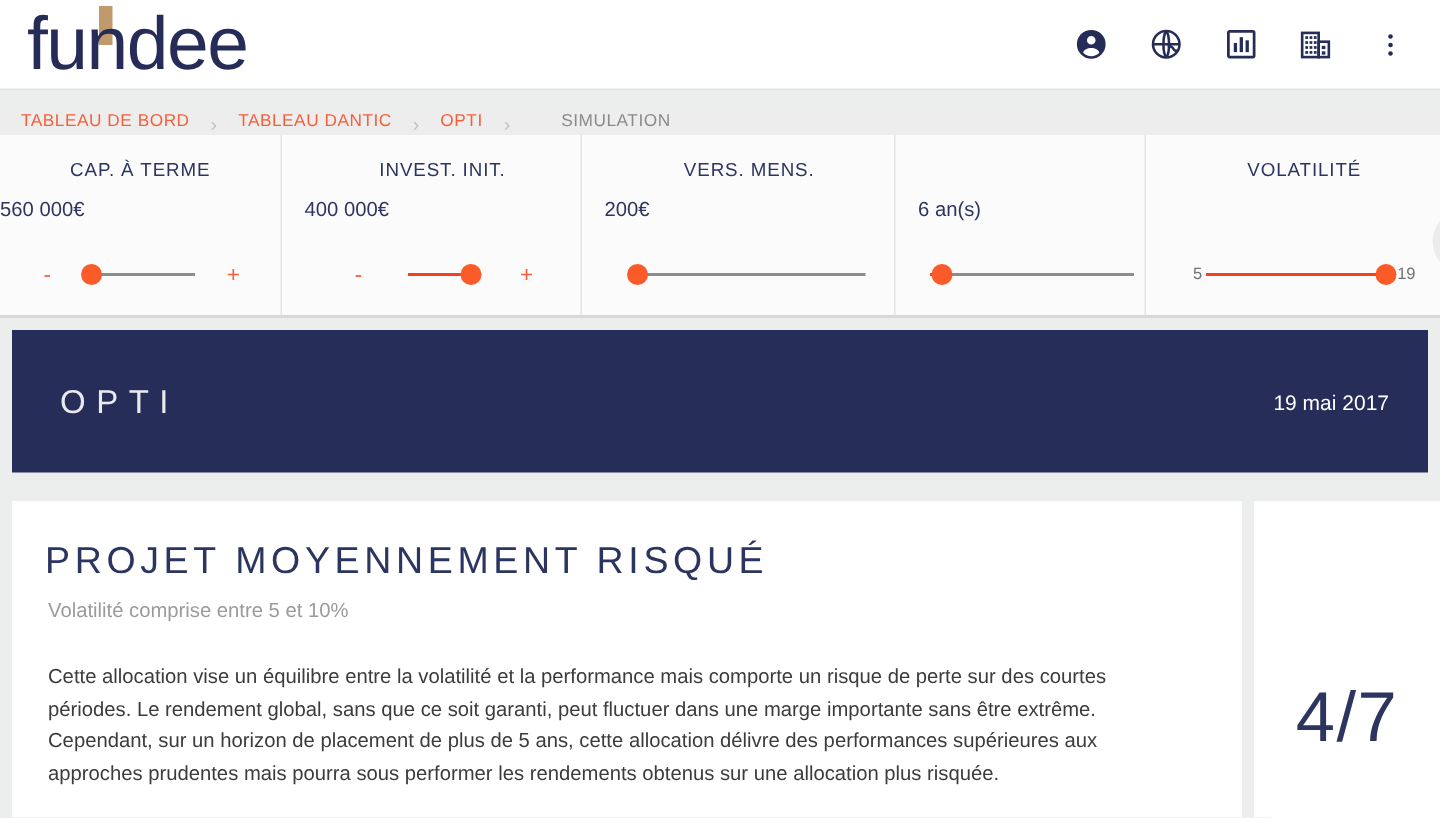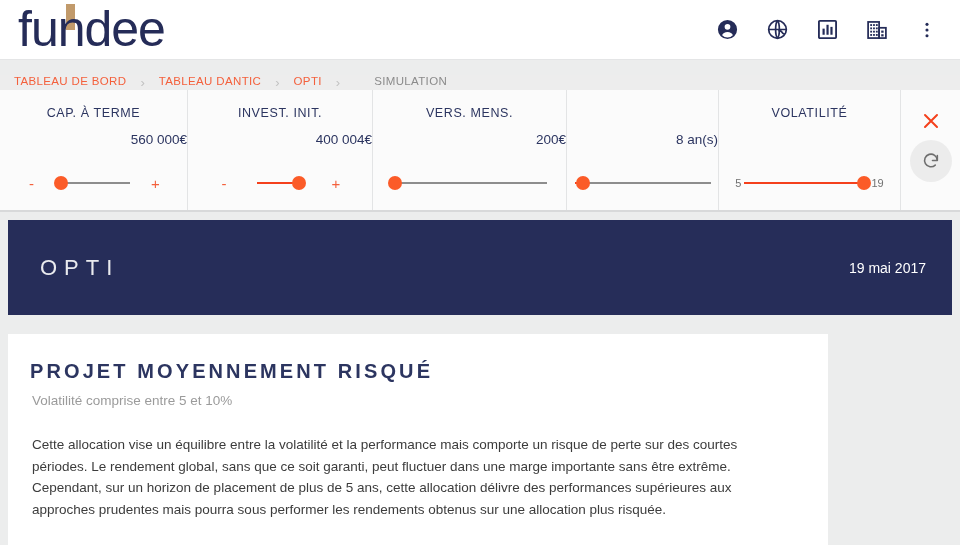--- a/index.html
+++ b/index.html
@@ -89,20 +89,21 @@
 
   
   .paramstrip {
     position: absolute;
     left: 0; top: 90px;
     width: 960px; height: 122px;
     background: #fbfbfb;
     border-bottom: 2px solid #d8d9da;
     box-sizing: border-box;
     display: flex;
+    gap: 15px;
   }
   .pcard {
     position: relative;
     height: 120px;
     box-sizing: border-box;
     border-right: 1px solid #e3e4e5;
     background: #fbfbfb;
     flex: 0 0 auto;
   }
   .pcard .plabel {
@@ -111,21 +112,21 @@
     top: 16px;
     text-align: center;
     font-size: 12.5px;
     letter-spacing: 0.6px;
     color: #2c3560;
   }
   .pcard .pvalue {
     position: absolute;
     left: 0; right: 0;
     top: 42px;
-    text-align: right;
+    text-align: left;
     font-size: 13.5px;
     color: #2c3560;
   }
   .slider-row {
     position: absolute;
     left: 0; right: 0;
     top: 78px;
     height: 30px;
     display: flex;
     align-items: center;
@@ -229,22 +230,22 @@
     position: absolute;
     left: 8px; top: 334px;
     width: 820px;
     height: 211px;
     background: #ffffff;
     box-sizing: border-box;
     padding: 26px 30px 0 22px;
   }
   .content h1 {
     margin: 0;
-    font-size: 20px;
-    font-weight: 700;
+    font-size: 25px;
+    font-weight: 400;
     letter-spacing: 3.1px;
     color: #2c3560;
     white-space: nowrap;
   }
   .content .subtitle {
     margin: 10px 0 0 2px;
     font-size: 13.5px;
     color: #9b9b9b;
   }
   .content .para {
@@ -366,21 +367,21 @@
         <div class="slider" style="width:72px;margin:0 17px">
           <div class="track"></div>
           <div class="thumb" style="left:-4px"></div>
         </div>
         <span class="step-btn">+</span>
       </div>
     </div>
 
     <div class="pcard" style="width:185px">
       <div class="plabel">INVEST. INIT.</div>
-      <div class="pvalue">400 004€</div>
+      <div class="pvalue">400 000€</div>
       <div class="slider-row">
         <span class="step-btn">-</span>
         <div class="slider" style="width:46px;margin:0 24px">
           <div class="track"></div>
           <div class="track-fill" style="left:0;width:42px"></div>
           <div class="thumb" style="left:35px"></div>
         </div>
         <span class="step-btn">+</span>
       </div>
     </div>
@@ -390,21 +391,21 @@
       <div class="pvalue">200€</div>
       <div class="slider-row">
         <div class="slider" style="width:155px">
           <div class="track"></div>
           <div class="thumb" style="left:-4px"></div>
         </div>
       </div>
     </div>
 
     <div class="pcard" style="width:152px">
-      <div class="pvalue">8 an(s)</div>
+      <div class="pvalue">6 an(s)</div>
       <div class="slider-row">
         <div class="slider" style="width:136px">
           <div class="track"></div>
           <div class="track-fill" style="left:0;width:7px"></div>
           <div class="thumb" style="left:1px"></div>
         </div>
       </div>
     </div>
 
     <div class="pcard" style="width:182px">
@@ -440,14 +441,17 @@
     <span class="banner-title">OPTI</span>
     <span class="banner-date">19 mai 2017</span>
   </div>
 
   <div class="content">
     <h1>PROJET MOYENNEMENT RISQUÉ</h1>
     <div class="subtitle">Volatilité comprise entre 5 et 10%</div>
     <p class="para">Cette allocation vise un équilibre entre la volatilité et la performance mais comporte un risque de perte sur des courtes périodes. Le rendement global, sans que ce soit garanti, peut fluctuer dans une marge importante sans être extrême. Cependant, sur un horizon de placement de plus de 5 ans, cette allocation délivre des performances supérieures aux approches prudentes mais pourra sous performer les rendements obtenus sur une allocation plus risquée.</p>
   </div>
 
+  <div class="scorecard">
+    <div class="score">4/7</div>
+  </div>
 
 </div>
 
 </body></html>

